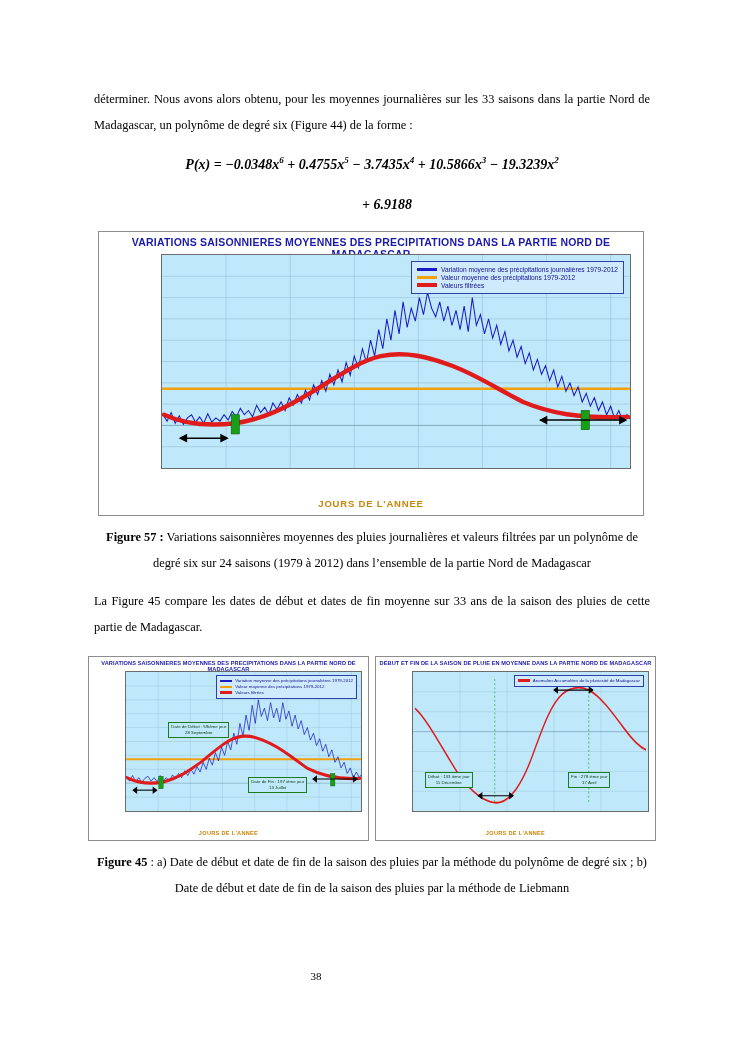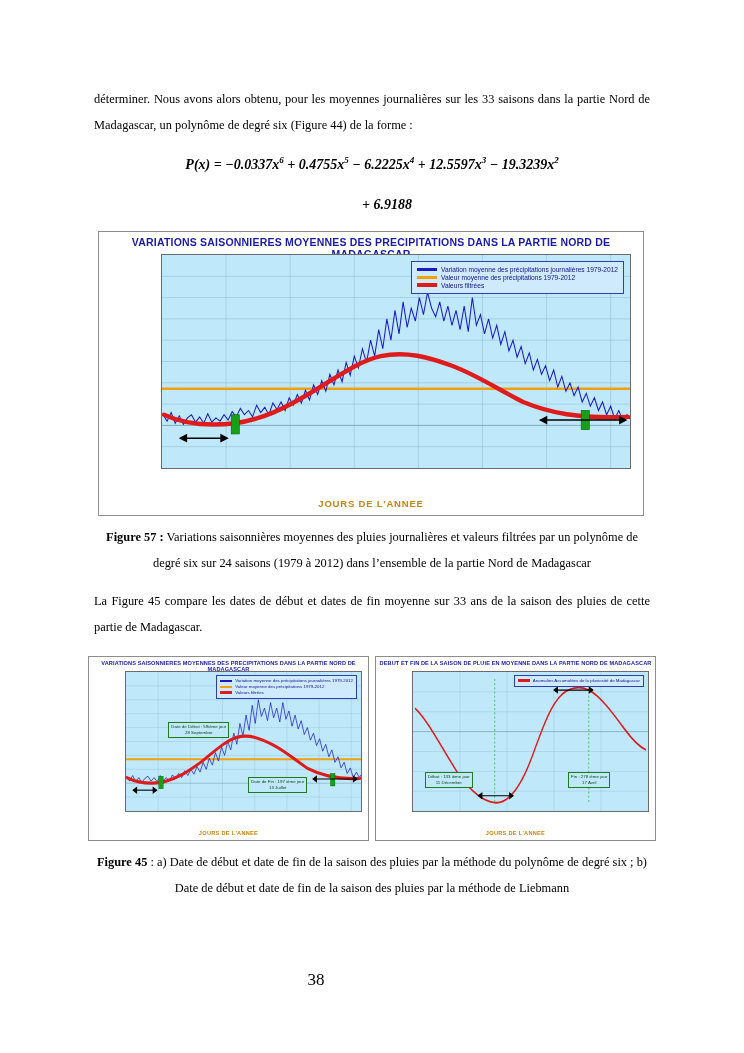--- a/index.html
+++ b/index.html
@@ -227,35 +227,35 @@
     border:1px solid #2d3fa8;
     padding:1.5px 3px;
   }
   .mini-legend .legend-txt { font-size:4.4px; }
   .mini-legend .legend-swatch { width:12px; height:2px; margin-right:3px; }
 
   .page-number {
     position:absolute;
     left:0; right:0; top:970px;
     text-align:center;
-    font-size:17px;
+    font-size:11px;
     font-family:"Liberation Serif", serif;
   }
 </style>
 </head>
 <body>
 
 <div class="page">
   <div class="content">
 
     <p class="body-text">déterminer. Nous avons alors obtenu, pour les moyennes journalières sur les 33 saisons dans la partie Nord de Madagascar, un polynôme de degré six (Figure 44) de la forme :</p>
 
     <div class="formula">
       <span class="line1">
-        <i>P</i>(<i>x</i>) = −<b>0.0337</b><i>x</i><sup>6</sup> + <b>0.4755</b><i>x</i><sup>5</sup> − <b>6.2225</b><i>x</i><sup>4</sup> + <b>12.5597</b><i>x</i><sup>3</sup> − <b>19.3239</b><i>x</i><sup>2</sup>
+        <i>P</i>(<i>x</i>) = −<b>0.0348</b><i>x</i><sup>6</sup> + <b>0.4755</b><i>x</i><sup>5</sup> − <b>3.7435</b><i>x</i><sup>4</sup> + <b>10.5866</b><i>x</i><sup>3</sup> − <b>19.3239</b><i>x</i><sup>2</sup>
       </span>
       <span class="line2">+ <b>6.9188</b></span>
     </div>
 
     <div class="fig44-wrap">
       <div class="chart-title">VARIATIONS SAISONNIERES MOYENNES DES PRECIPITATIONS DANS LA PARTIE NORD DE MADAGASCAR</div>
       <div class="ylabel">HAUTEUR DE PRECIPITATION</div>
       <div class="xlabel">JOURS DE L'ANNEE</div>
 
       <div class="fig44-plotarea">

